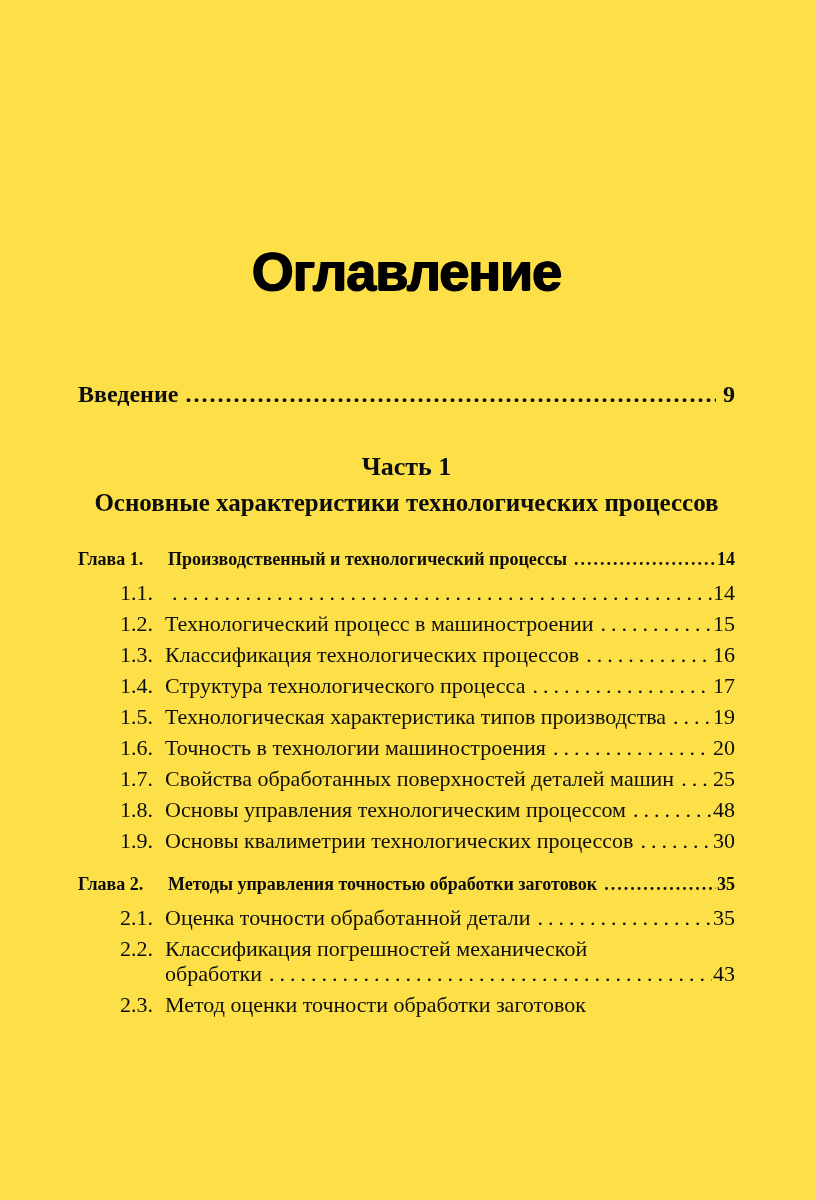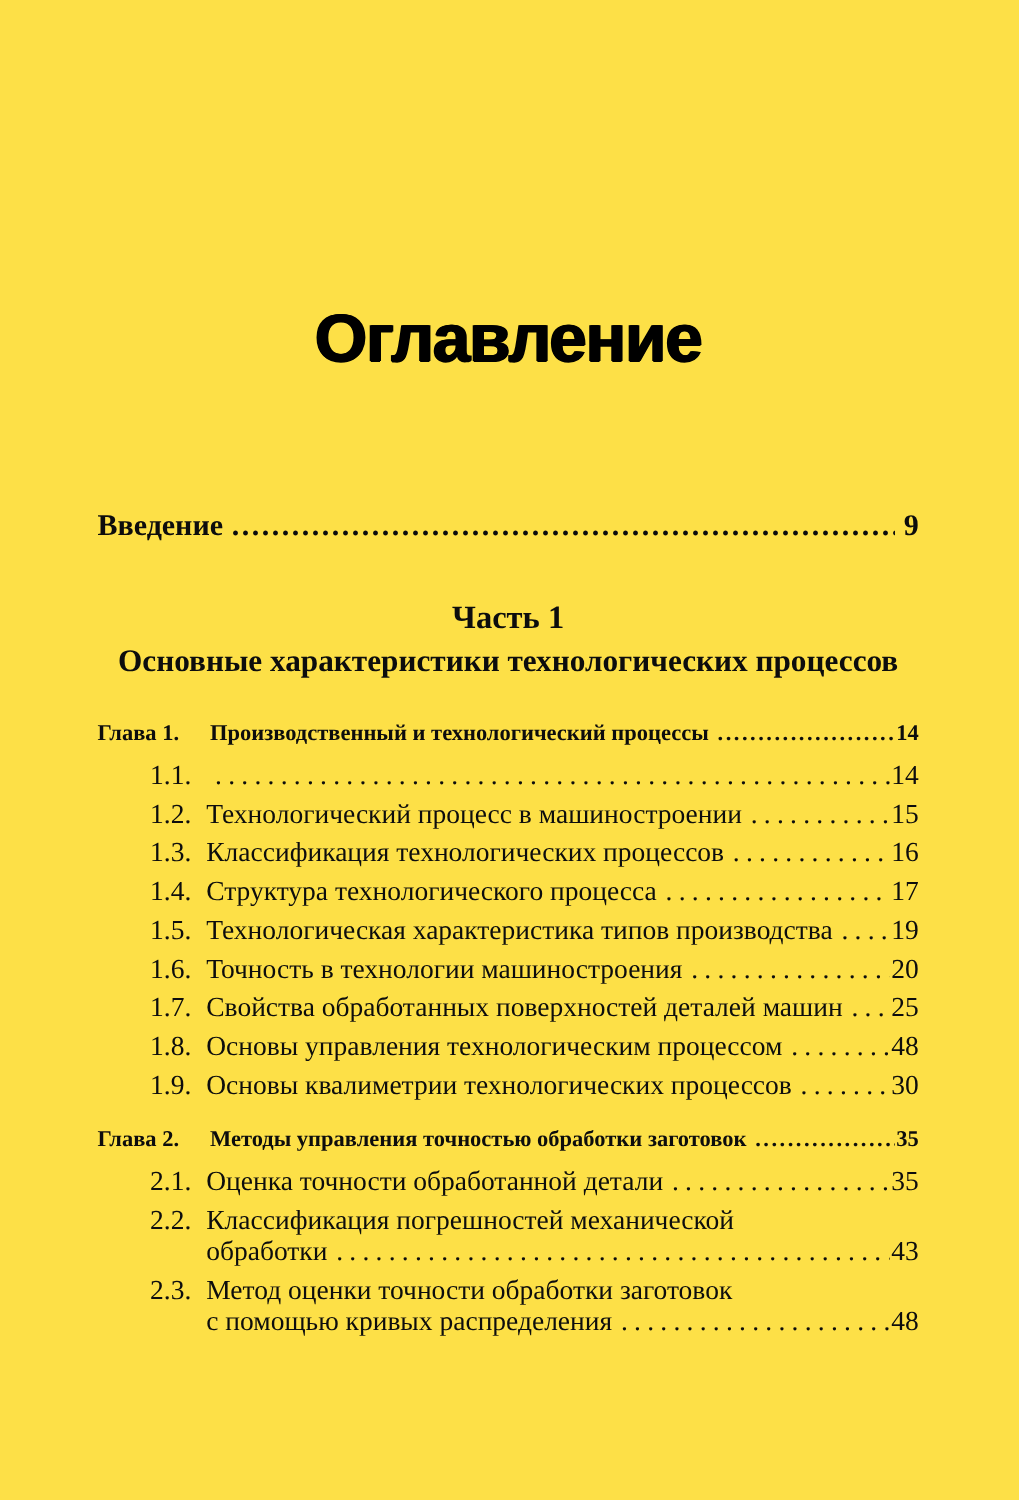--- a/index.html
+++ b/index.html
@@ -44,21 +44,21 @@
     margin: 0 1px 0 7px;
   }
   .leader::after {
     content: "..........................................................................................................";
   }
   .leader.wide::after  { letter-spacing: 5px; }
   .leader.dense::after { letter-spacing: 2px; }
 
   
   .intro-row {
-    margin-top: 109px;
+    margin-top: 82px;
     font-weight: 700;
     font-size: 24px;
     line-height: 28px;
   }
   .intro-row .pagenum { margin-left: 6px; }
 
   
   .part-kicker {
     margin-top: 44px;
     font-weight: 700;
@@ -226,22 +226,17 @@
           <span>обработки</span>
           <span class="leader wide"></span>
           <span class="pagenum">43</span>
         </div>
       </div>
       <div class="item">
         <div class="row">
           <span class="item-num">2.3.</span>
           <span>Метод оценки точности обработки заготовок</span>
         </div>
-        <div class="row cont">
-          <span>с помощью кривых распределения</span>
-          <span class="leader wide"></span>
-          <span class="pagenum">48</span>
-        </div>
       </div>
     </div>
 
   </div>
 </div>
 
 </body></html>

